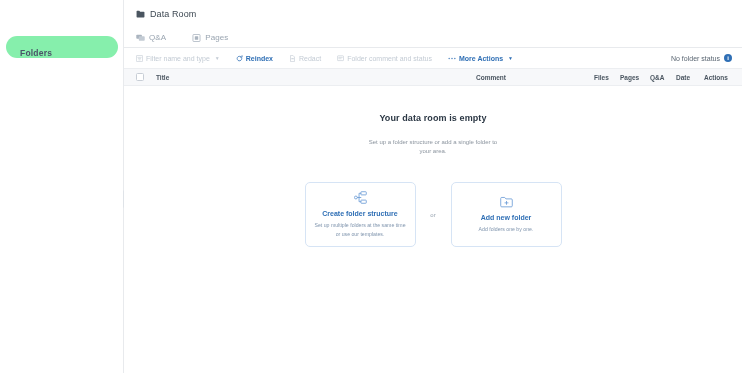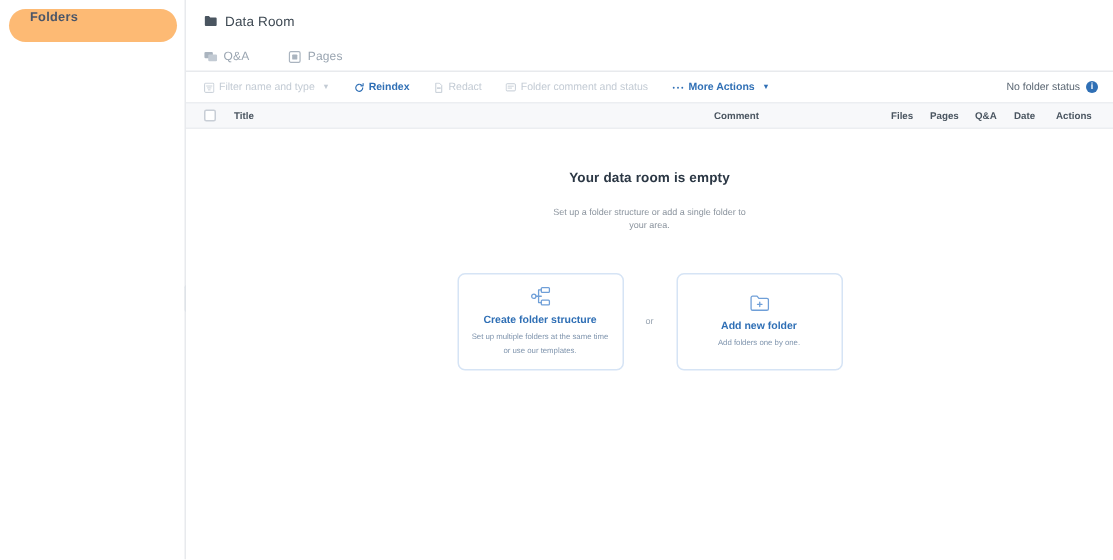--- a/index.html
+++ b/index.html
@@ -21,24 +21,25 @@
     width: 124px;
     height: 100%;
     background: #ffffff;
     padding: 6px 6px 0 6px;
     flex: 0 0 124px;
     position: relative;
   }
   .folders-pill {
     height: 22px;
     border-radius: 11px;
-    background: #fdba74;
-    display: flex;
-    align-items: flex-start;
+    background: #86efac;
+    display: flex;
+    align-items: flex-end;
     padding-left: 14px;
+    margin-top: 30px;
   }
   .folders-pill span {
     font-size: 8.5px;
     font-weight: bold;
     color: #4a5568;
     letter-spacing: .2px;
   }
   .divider {
     position: absolute;
     right: 0; top: 0;

